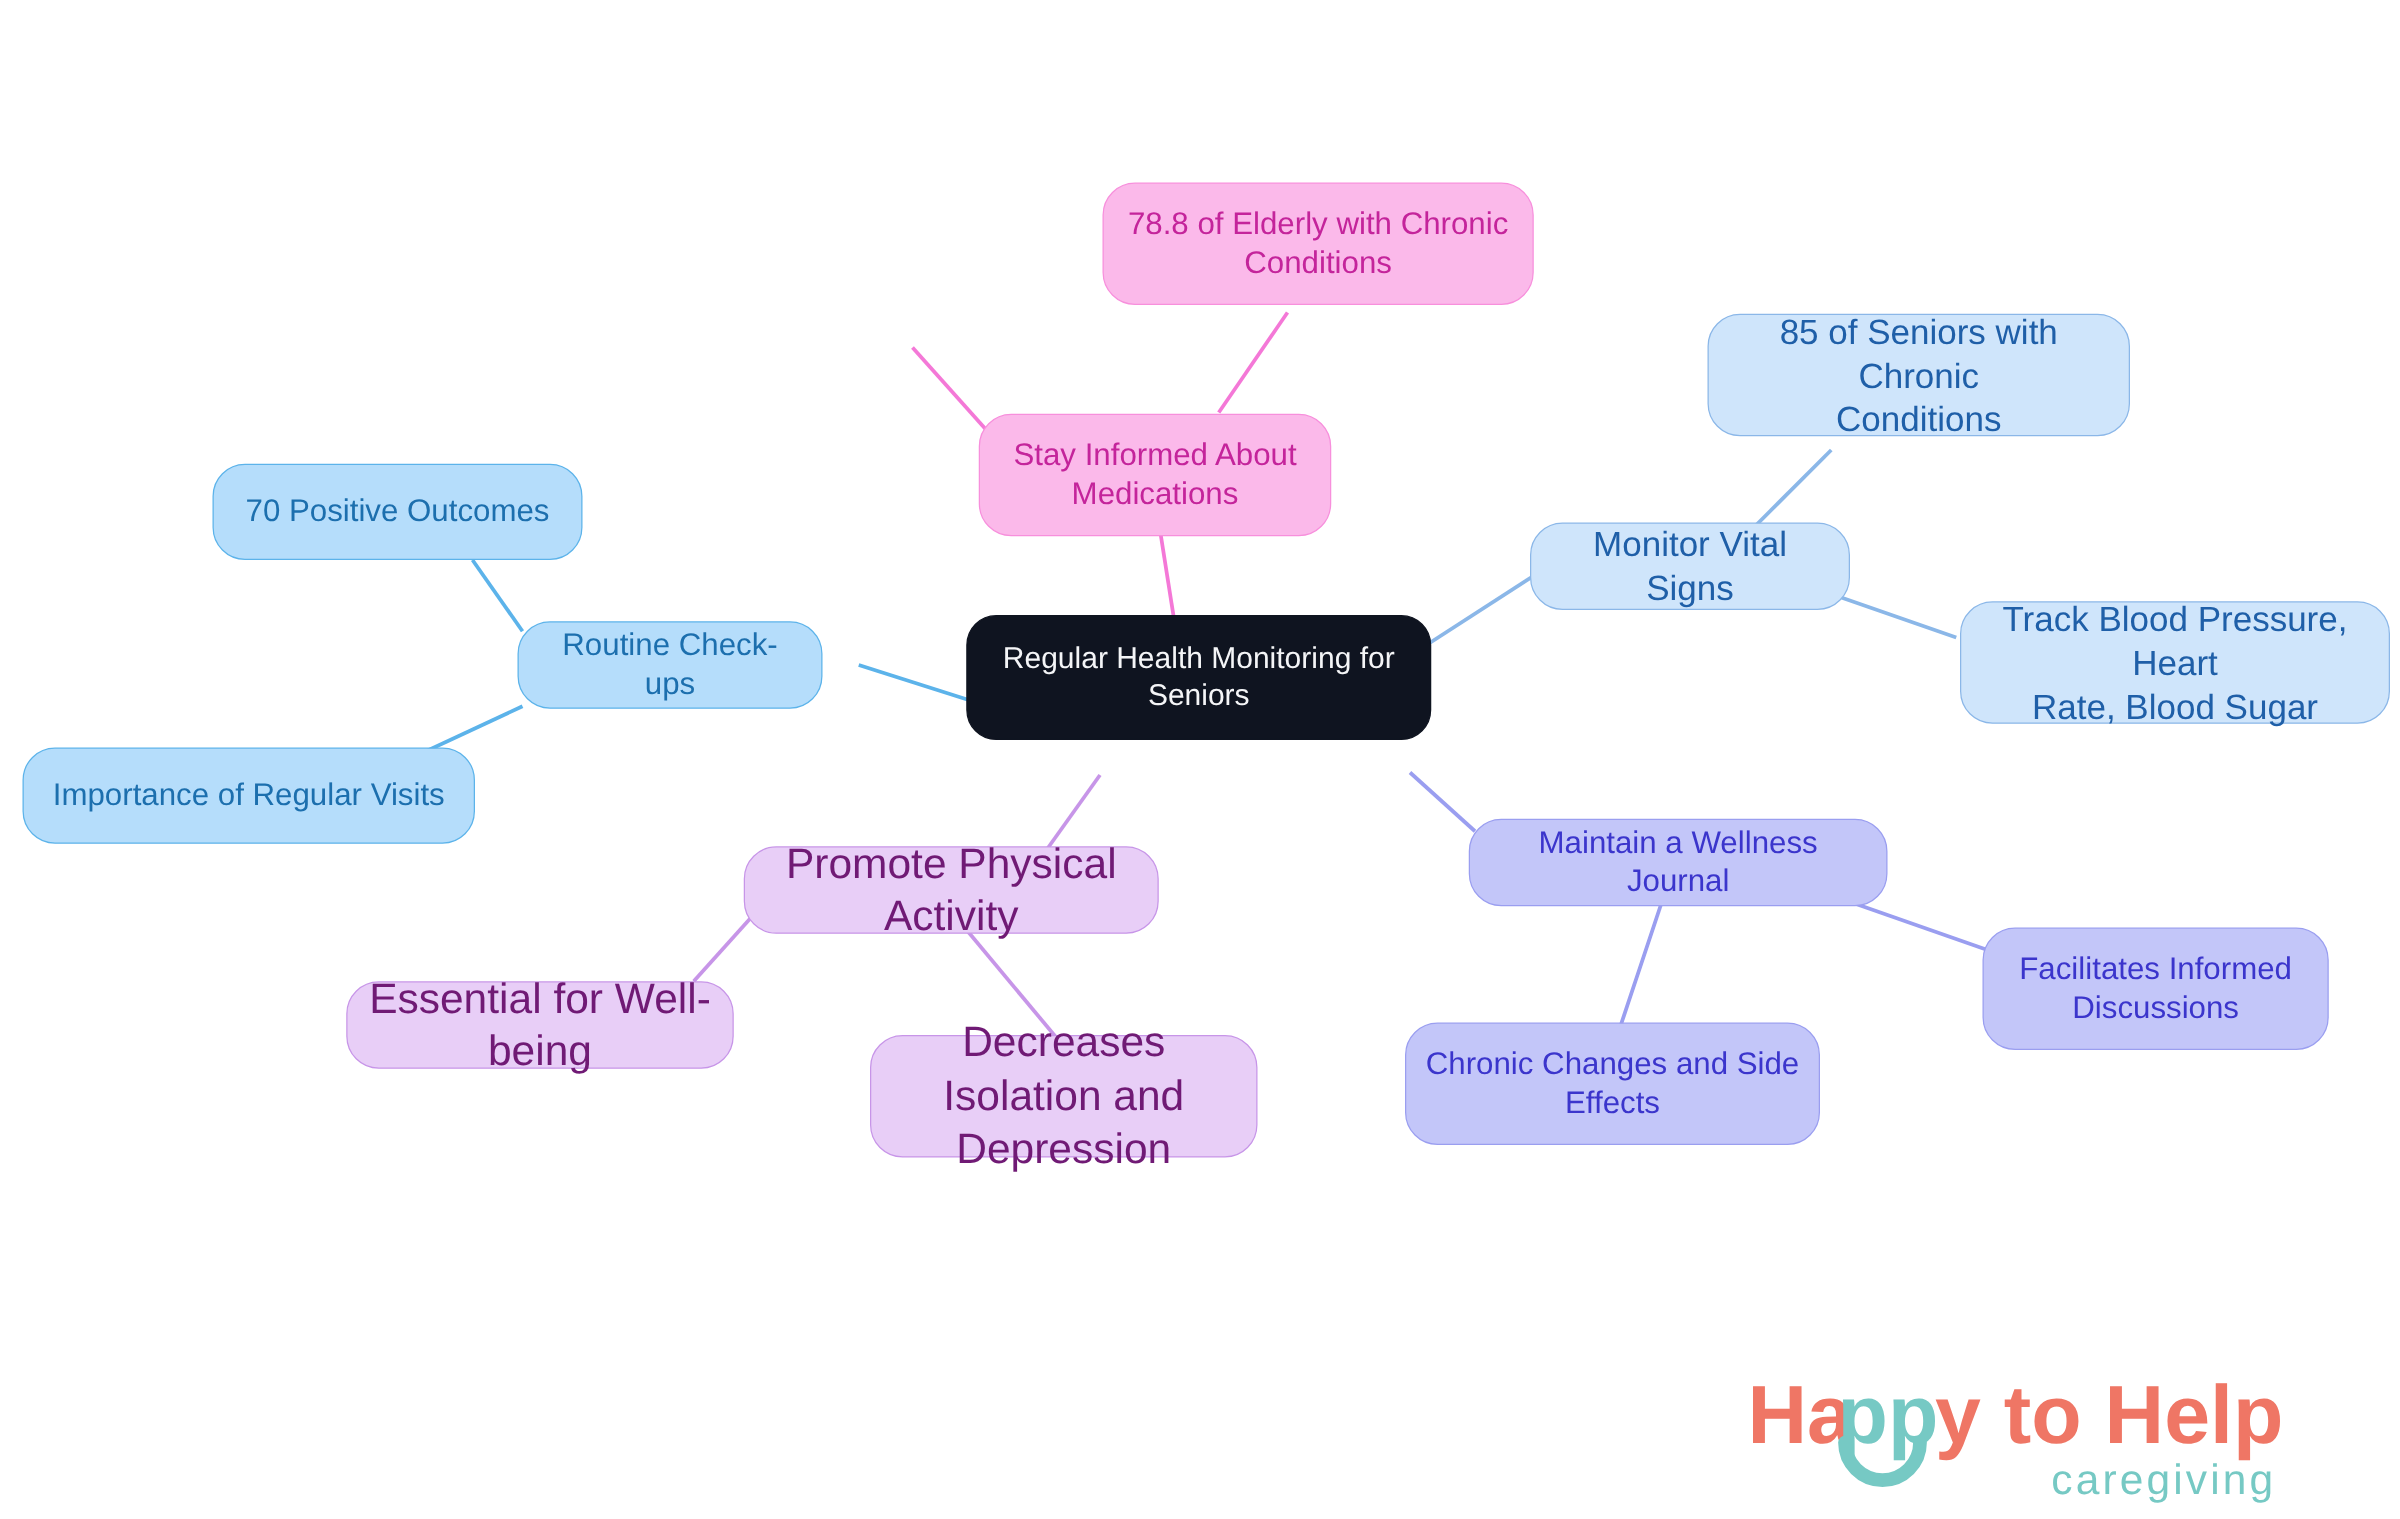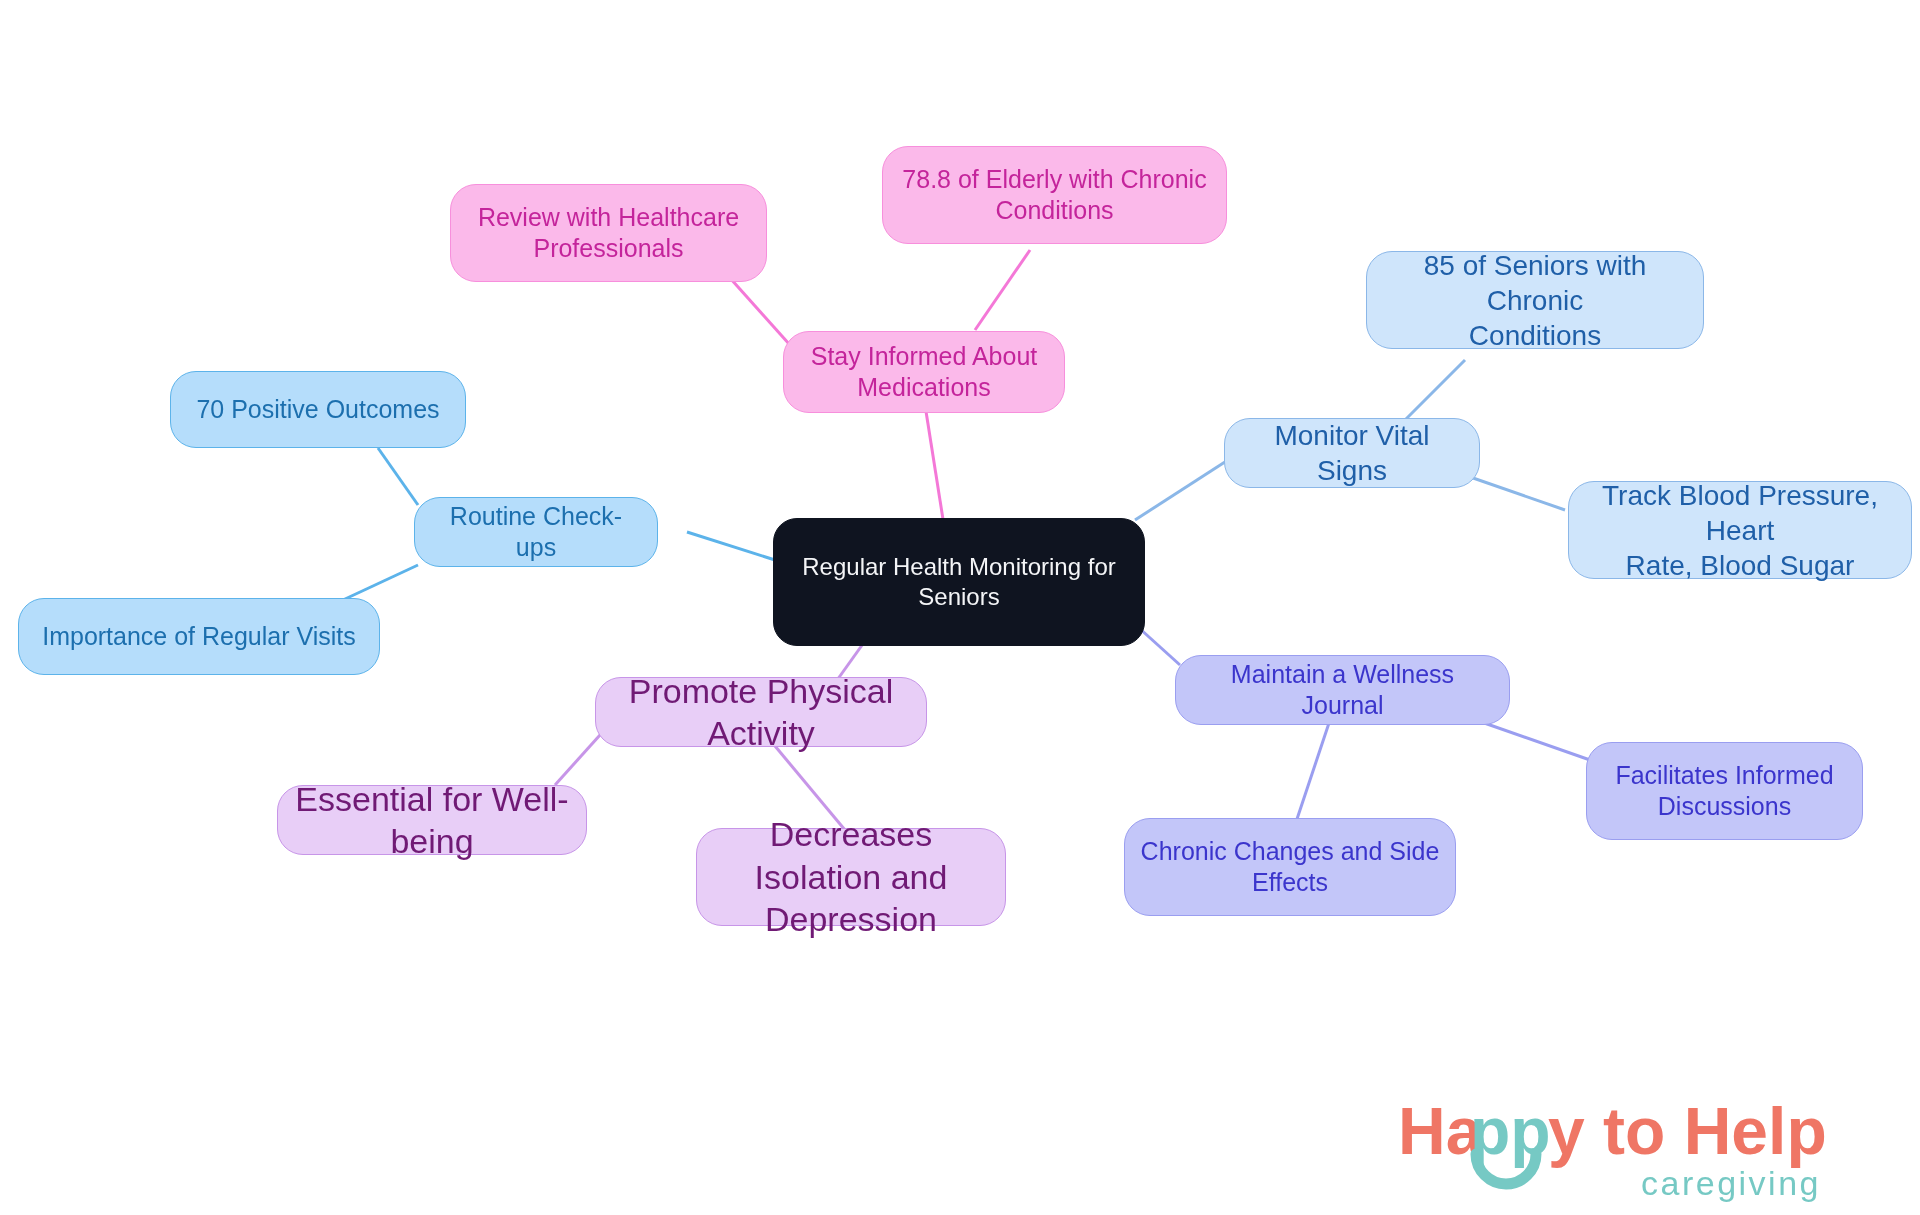--- a/index.html
+++ b/index.html
@@ -113,42 +113,38 @@
 
     <path d="M 1330 720 L 1295 825" fill="none" stroke="#9a9ef0" stroke-width="3"></path>
 
     <path d="M 880 620 L 830 690" fill="none" stroke="#c795e8" stroke-width="3"></path>
 
     <path d="M 600 735 L 555 785" fill="none" stroke="#c795e8" stroke-width="3"></path>
 
     <path d="M 770 740 L 845 830" fill="none" stroke="#c795e8" stroke-width="3"></path>
   </svg>
 
-  <div class="node node-root" style="left:773px; top:518px; width:372px; height:128px;">
+  <div class="node node-root" style="left:773px; top:492px; width:372px; height:100px;">
     <span>Regular Health Monitoring for
 Seniors</span>
   </div>
 
   <div class="node node-blue-a" style="left:414px; top:497px; width:244px; height:70px;">
     <span>Routine Check-ups</span>
   </div>
   <div class="node node-blue-a" style="left:170px; top:371px; width:296px; height:77px;">
     <span>70 Positive Outcomes</span>
   </div>
   <div class="node node-blue-a" style="left:18px; top:598px; width:362px; height:77px;">
     <span>Importance of Regular Visits</span>
   </div>
 
-  <div class="node node-pink" style="left:783px; top:331px; width:282px; height:82px;">
+  <div class="node node-pink" style="left:783px; top:331px; width:282px; height:98px;">
     <span>Stay Informed About
 Medications</span>
-  </div>
-  <div class="node node-pink" style="left:450px; top:184px; width:317px; height:98px;">
-    <span>Review with Healthcare
-Professionals</span>
   </div>
   <div class="node node-pink" style="left:882px; top:146px; width:345px; height:98px;">
     <span>78.8 of Elderly with Chronic
 Conditions</span>
   </div>
 
   <div class="node node-blue-b" style="left:1224px; top:418px; width:256px; height:70px;">
     <span>Monitor Vital Signs</span>
   </div>
   <div class="node node-blue-b" style="left:1366px; top:251px; width:338px; height:98px;">

